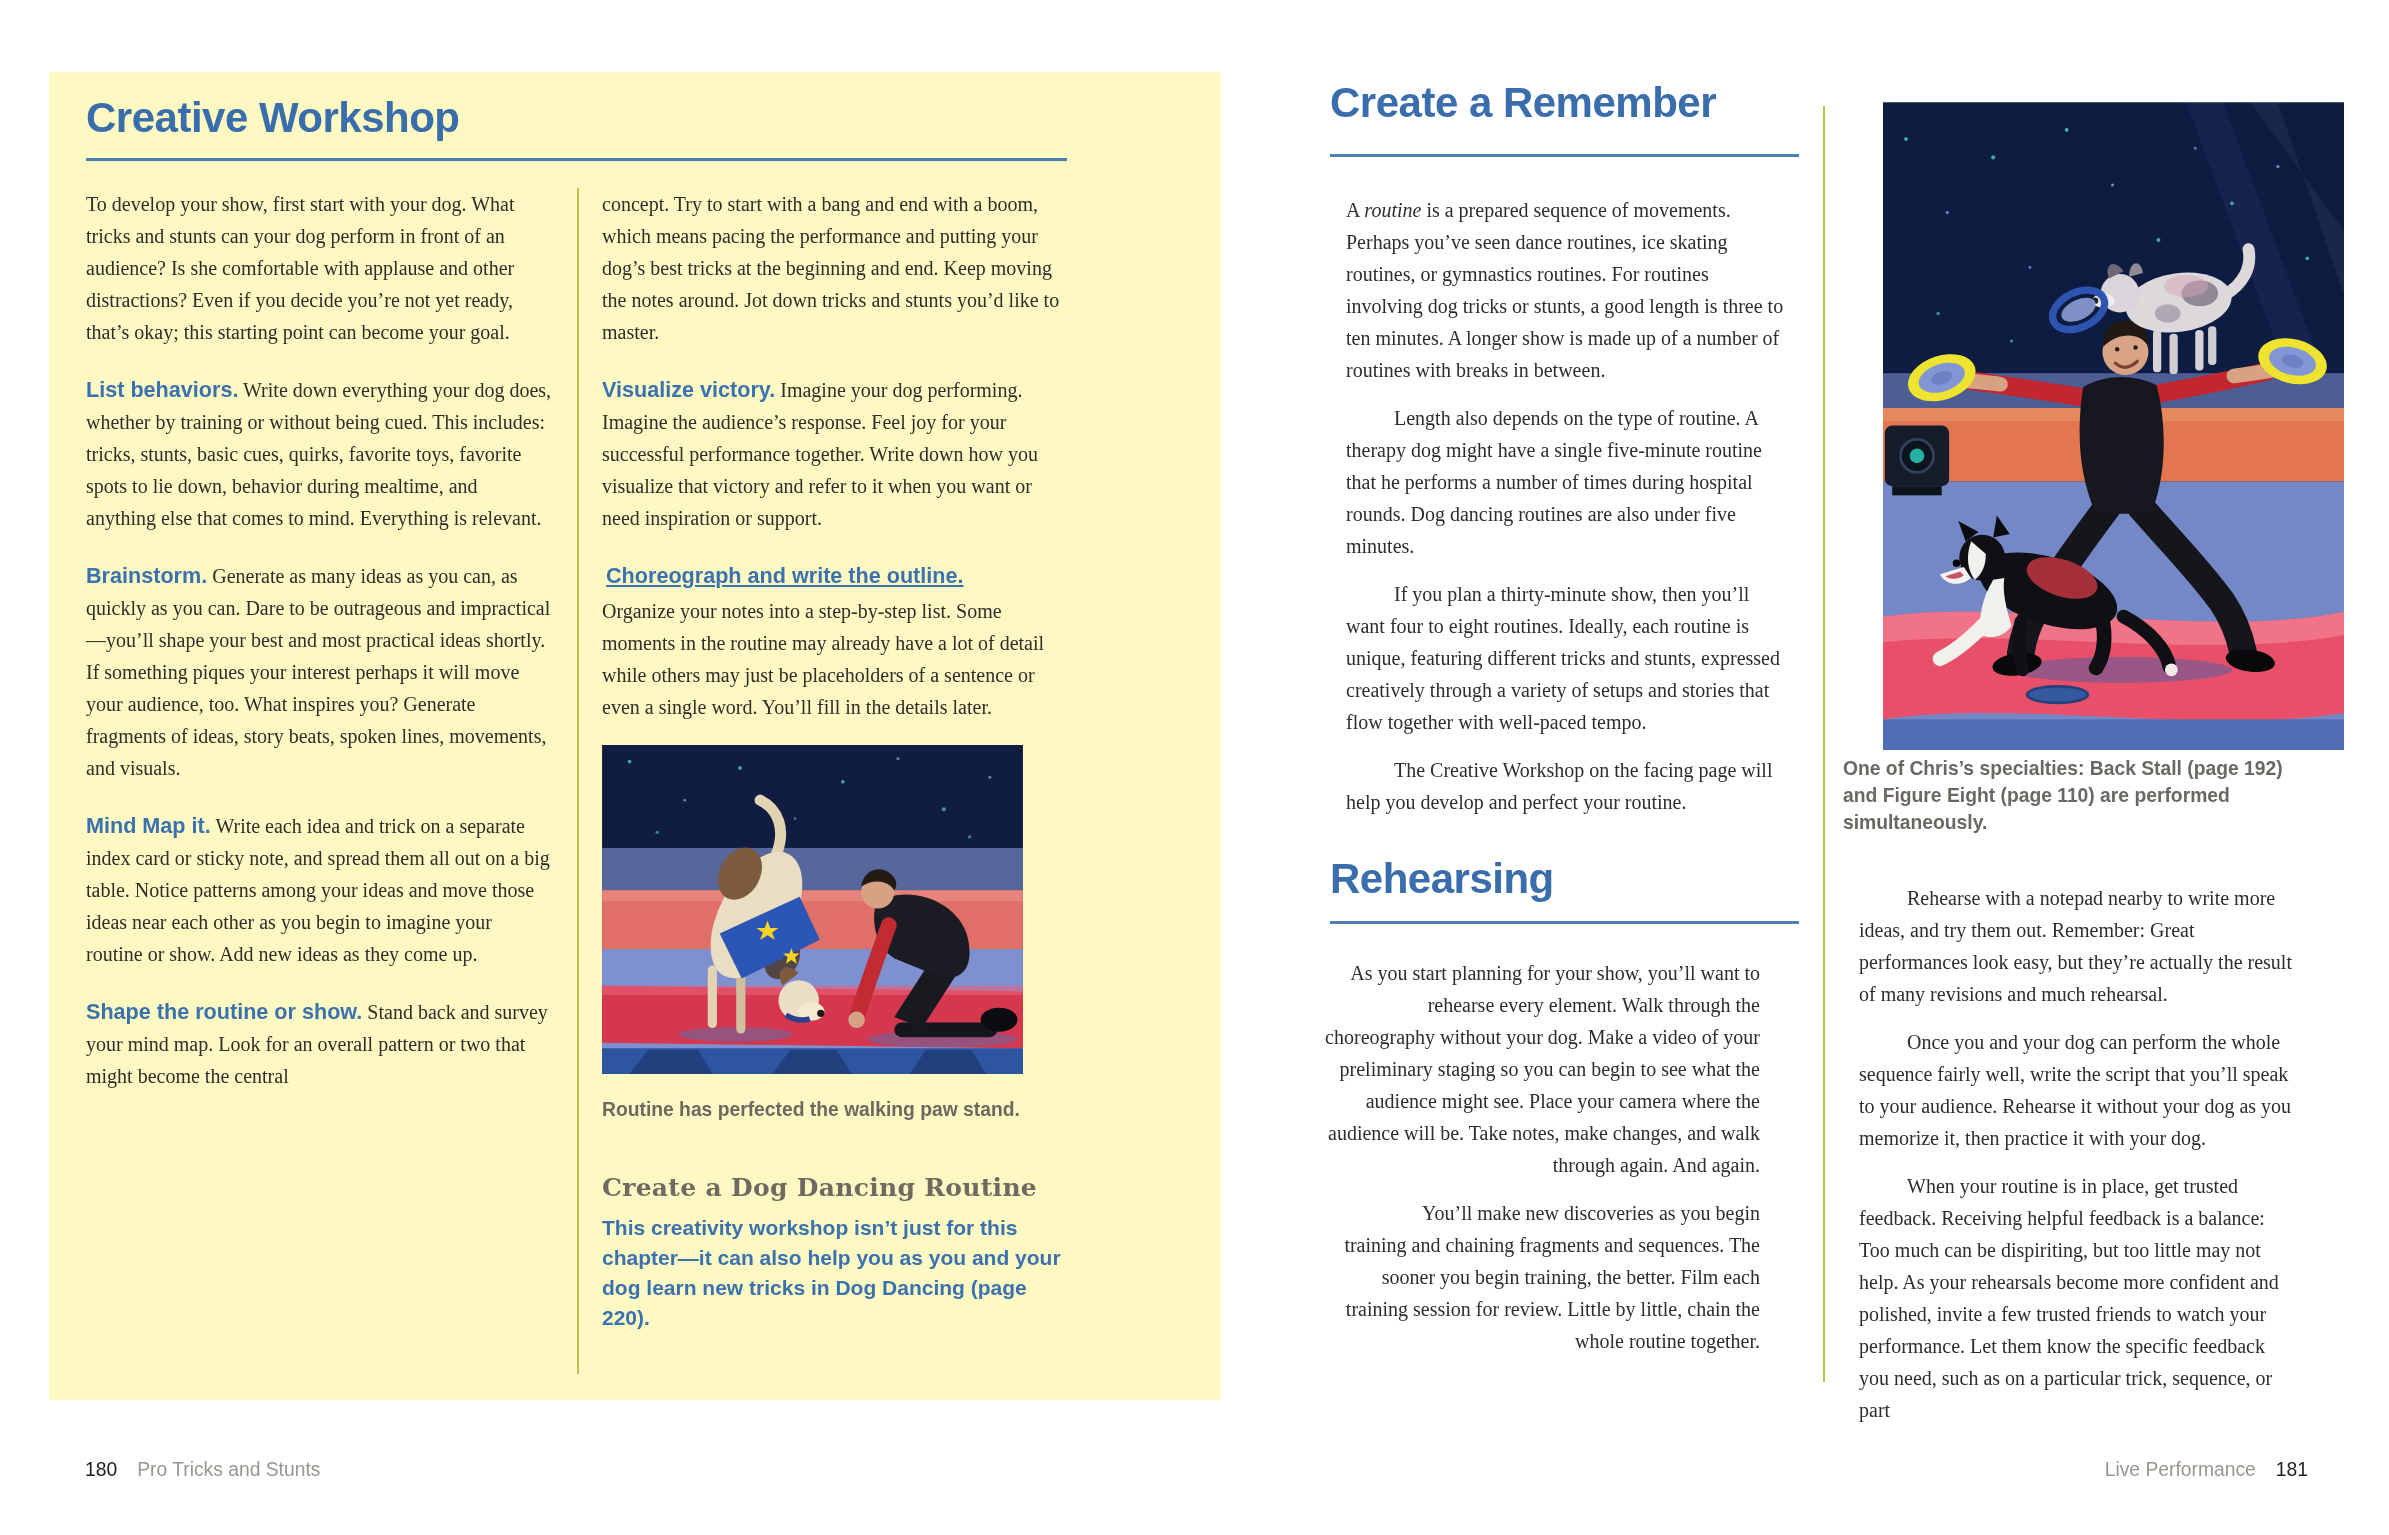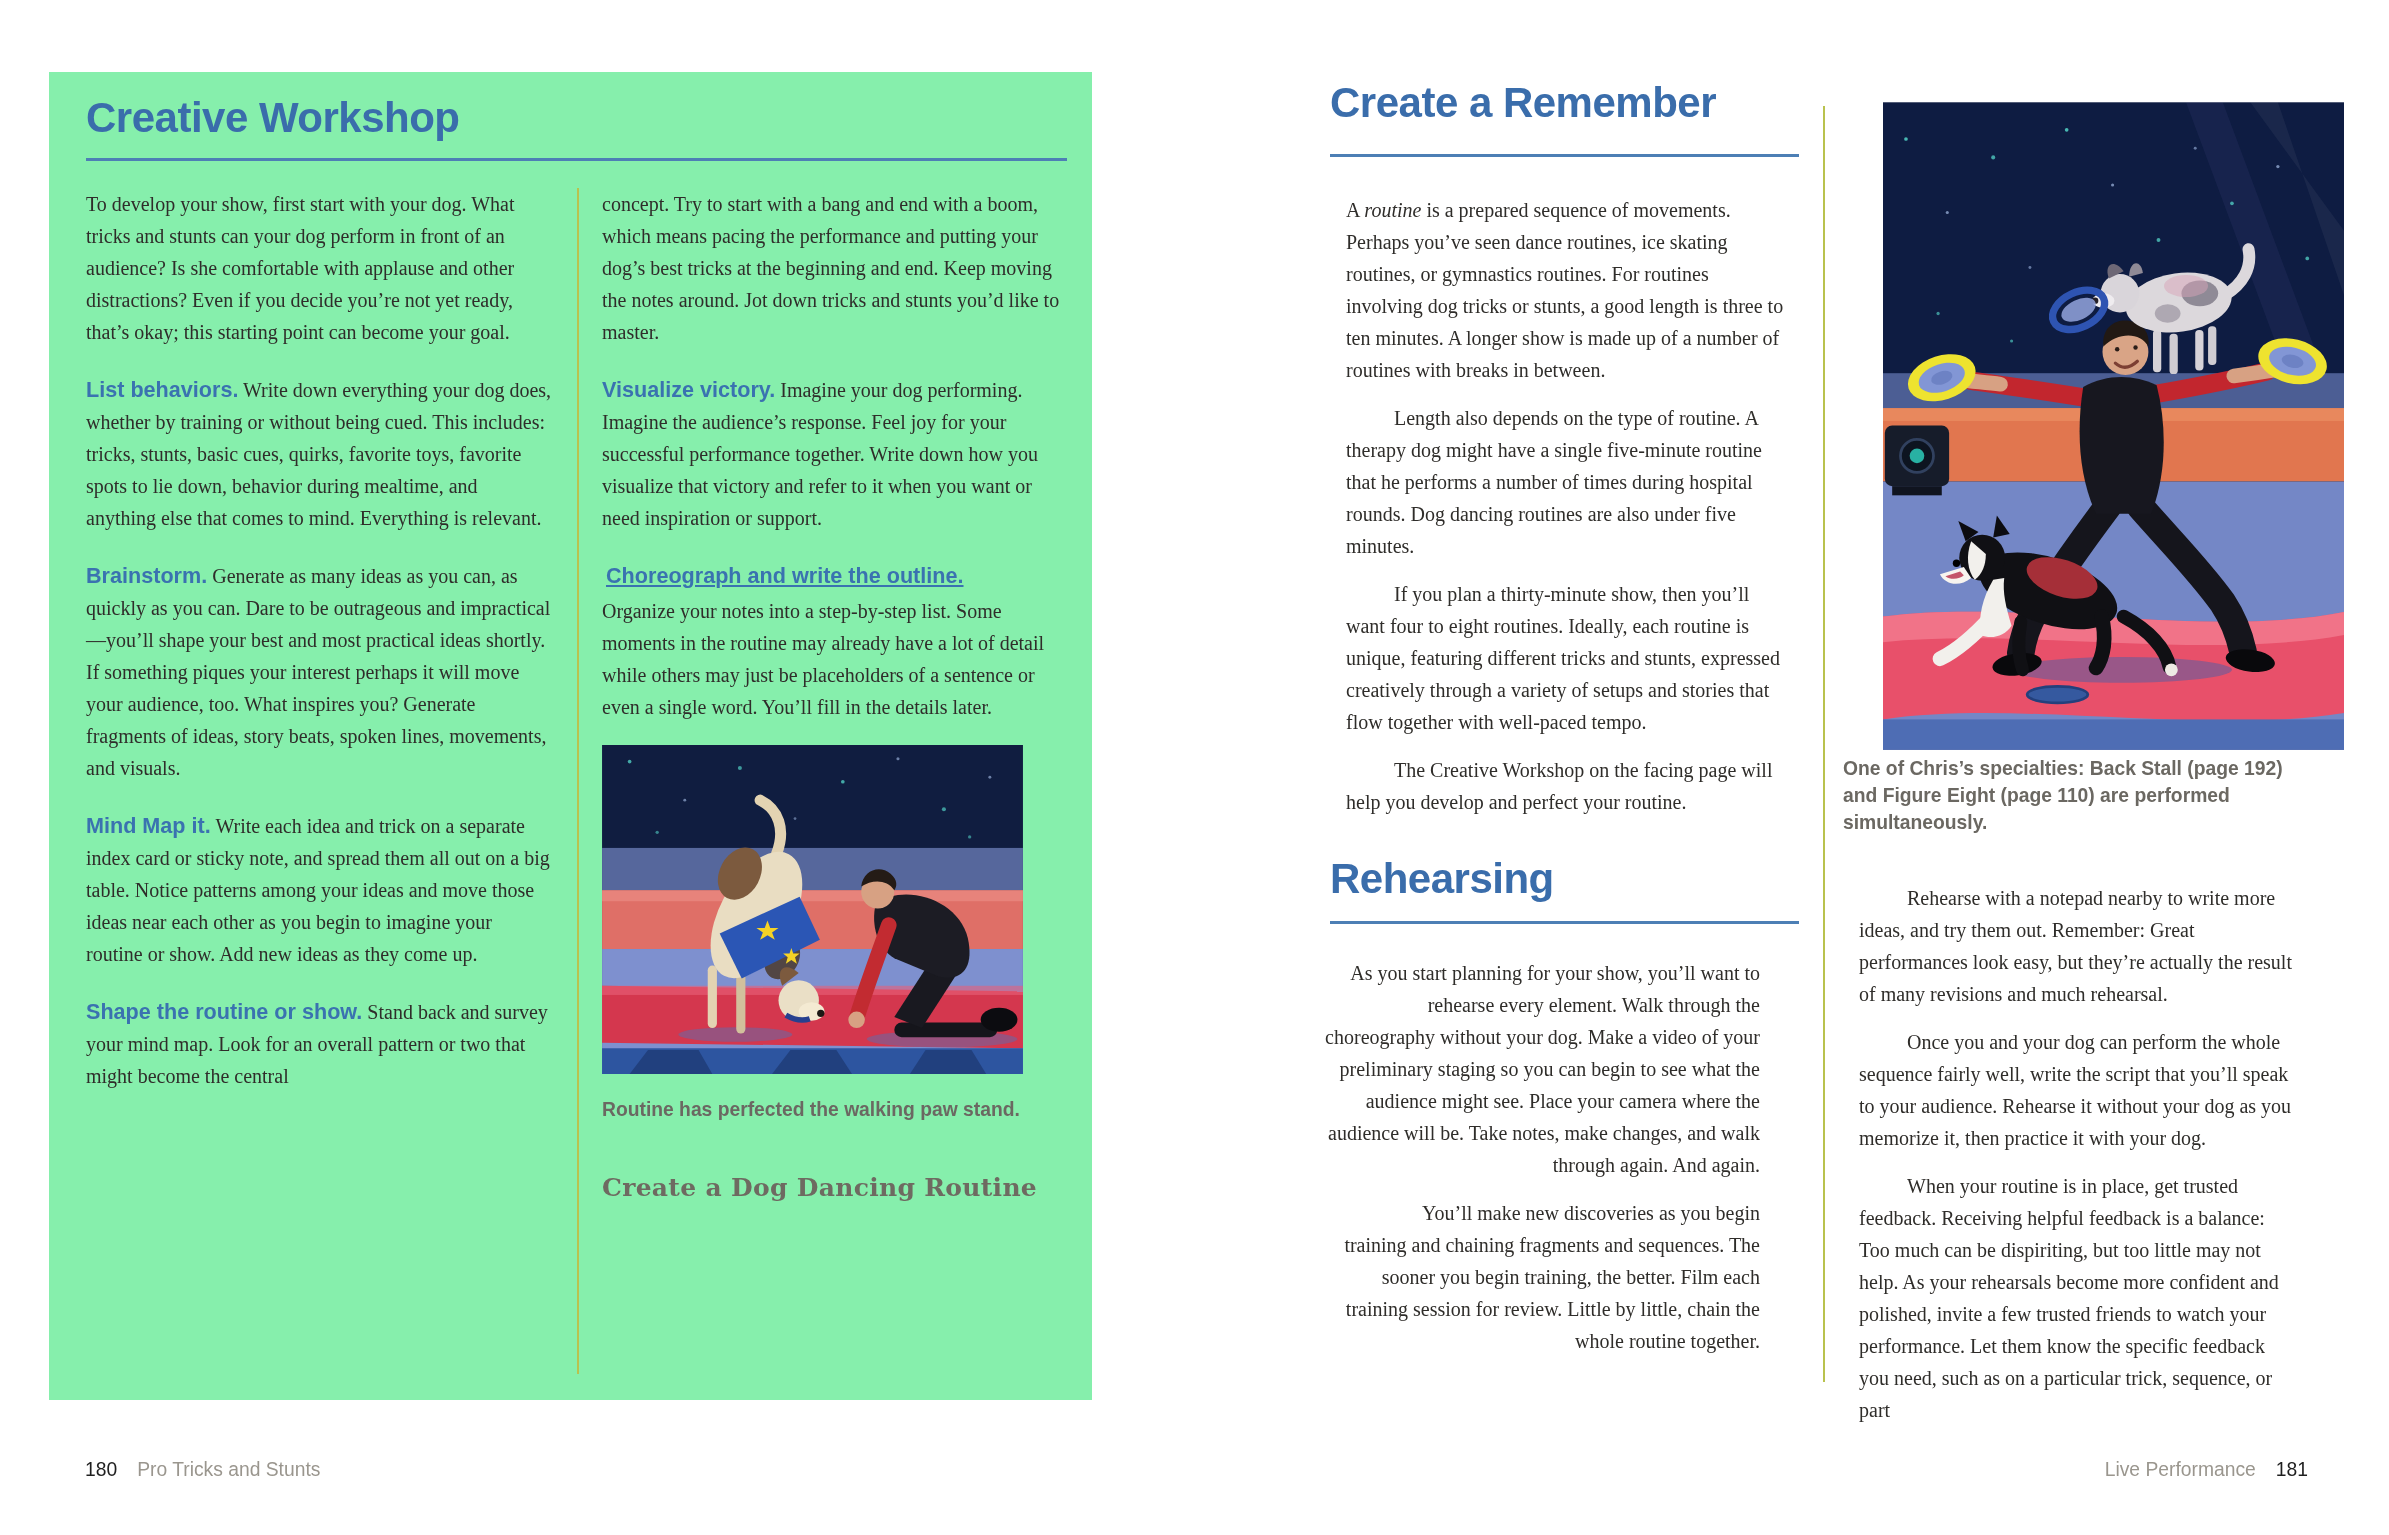--- a/index.html
+++ b/index.html
@@ -1,20 +1,20 @@
 <!DOCTYPE html>
 <html style="font-size:14.7px"><head>
 <meta charset="utf-8">
 <style>
   html,body{margin:0;padding:0;background:#ffffff;}
   .canvas{position:relative;width:2389px;height:1536px;background:#ffffff;overflow:hidden;
           font-family:"Liberation Serif",serif;}
 
   
-  .left-panel{position:absolute;left:49px;top:72px;width:1043px;height:1328px;background:#86efac;}
+  .left-panel{position:absolute;left:49px;top:72px;width:1172px;height:1328px;background:#fef9c3;}
   .page-title{position:absolute;font:bold 42px "Liberation Sans",sans-serif;color:#3a6dab;
               letter-spacing:-0.5px;margin:0;white-space:nowrap;}
   .lp-title{left:37px;top:22px;}
   .h-rule{position:absolute;height:2.8px;background:#4d7fb5;}
   .lp-rule{left:37px;width:981px;top:86px;}
   .v-divider{position:absolute;width:1.8px;background:#b9c24e;}
   .lp-divider{left:528px;top:116px;height:1186px;}
   .lp-col1{position:absolute;left:37px;top:116px;width:466px;}
   .lp-col2{position:absolute;left:553px;top:116px;width:465px;}
 
@@ -129,20 +129,21 @@
             <path d="M312,196 C300,230 288,262 278,294" stroke="#c22b31" stroke-width="17" fill="none" stroke-linecap="round"></path>
             <circle cx="277" cy="299" r="9" fill="#d7a183"></circle>
             <circle cx="300" cy="160" r="18" fill="#d7a183"></circle>
             <path d="M282,154 C284,136 302,130 314,140 C322,147 321,154 318,158 C310,146 294,146 282,154 Z" fill="#241b16"></path>
           </g>
         </svg>
         <figcaption class="caption">Routine has perfected the walking paw stand.</figcaption>
       </figure>
 
       <h3 class="promo-head">Create a Dog Dancing Routine</h3>
+      <p class="promo-text">This creativity workshop isn’t just for this chapter—it can also help you as you and your dog learn new tricks in Dog Dancing (page 220).</p>
     </div>
   </section>
 
   <div class="footer footer-left">
     <span class="pg-num">180</span><span class="pg-label">Pro Tricks and Stunts</span>
   </div>
 
   <section class="rp">
     <h1 class="page-title rp-title">Create a Remember</h1>
     <div class="h-rule rp-rule1"></div>

